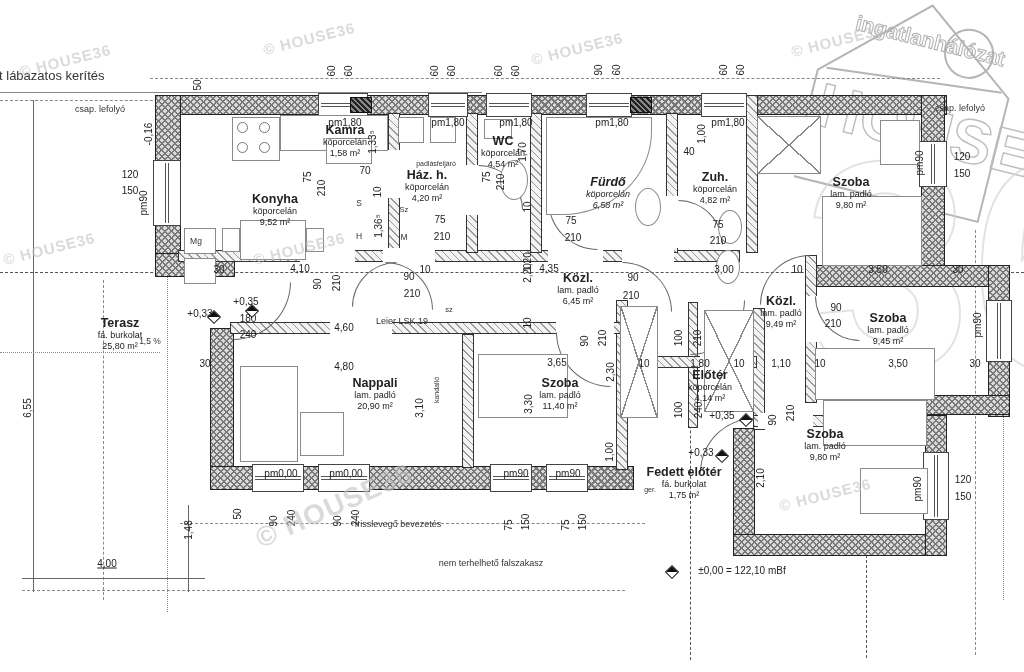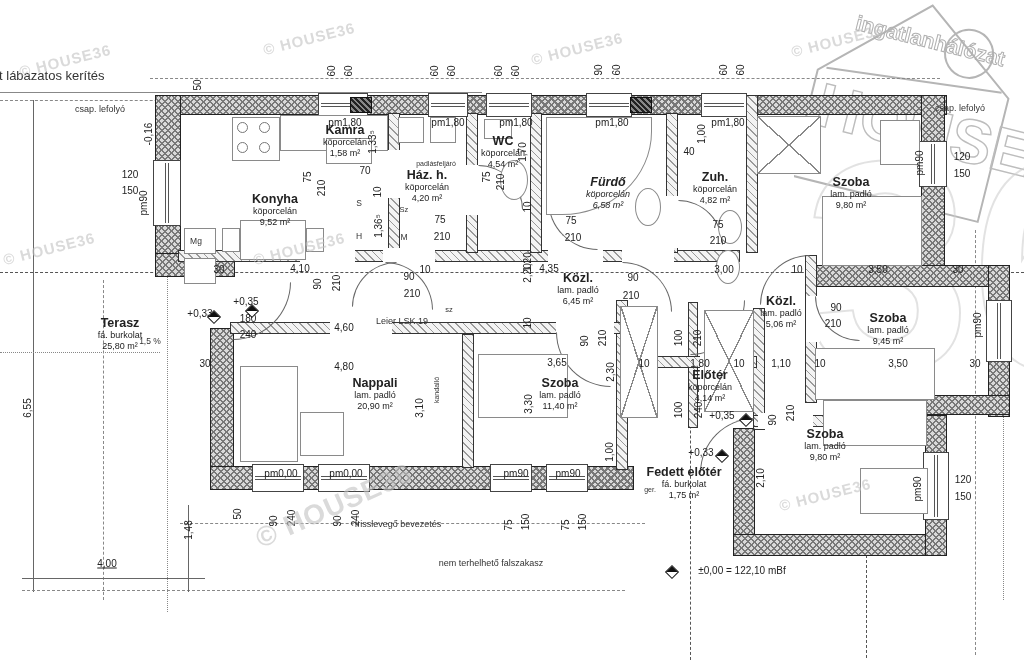--- a/index.html
+++ b/index.html
@@ -206,21 +206,21 @@
       <div class="sub">9,80 m²</div>
     </div>
     <div class="room" style="left: 578px; top: 289px;">
       <div class="nm">Közl.</div>
       <div class="sub">lam. padló</div>
       <div class="sub">6,45 m²</div>
     </div>
     <div class="room" style="left: 781px; top: 312px;">
       <div class="nm">Közl.</div>
       <div class="sub">lam. padló</div>
-      <div class="sub">5,06 m²</div>
+      <div class="sub">9,49 m²</div>
     </div>
     <div class="room" style="left: 888px; top: 329px;">
       <div class="nm">Szoba</div>
       <div class="sub">lam. padló</div>
       <div class="sub">9,45 m²</div>
     </div>
     <div class="room" style="left: 120px; top: 334px;">
       <div class="nm">Terasz</div>
       <div class="sub">fá. burkolat</div>
       <div class="sub">25,80 m²</div>

